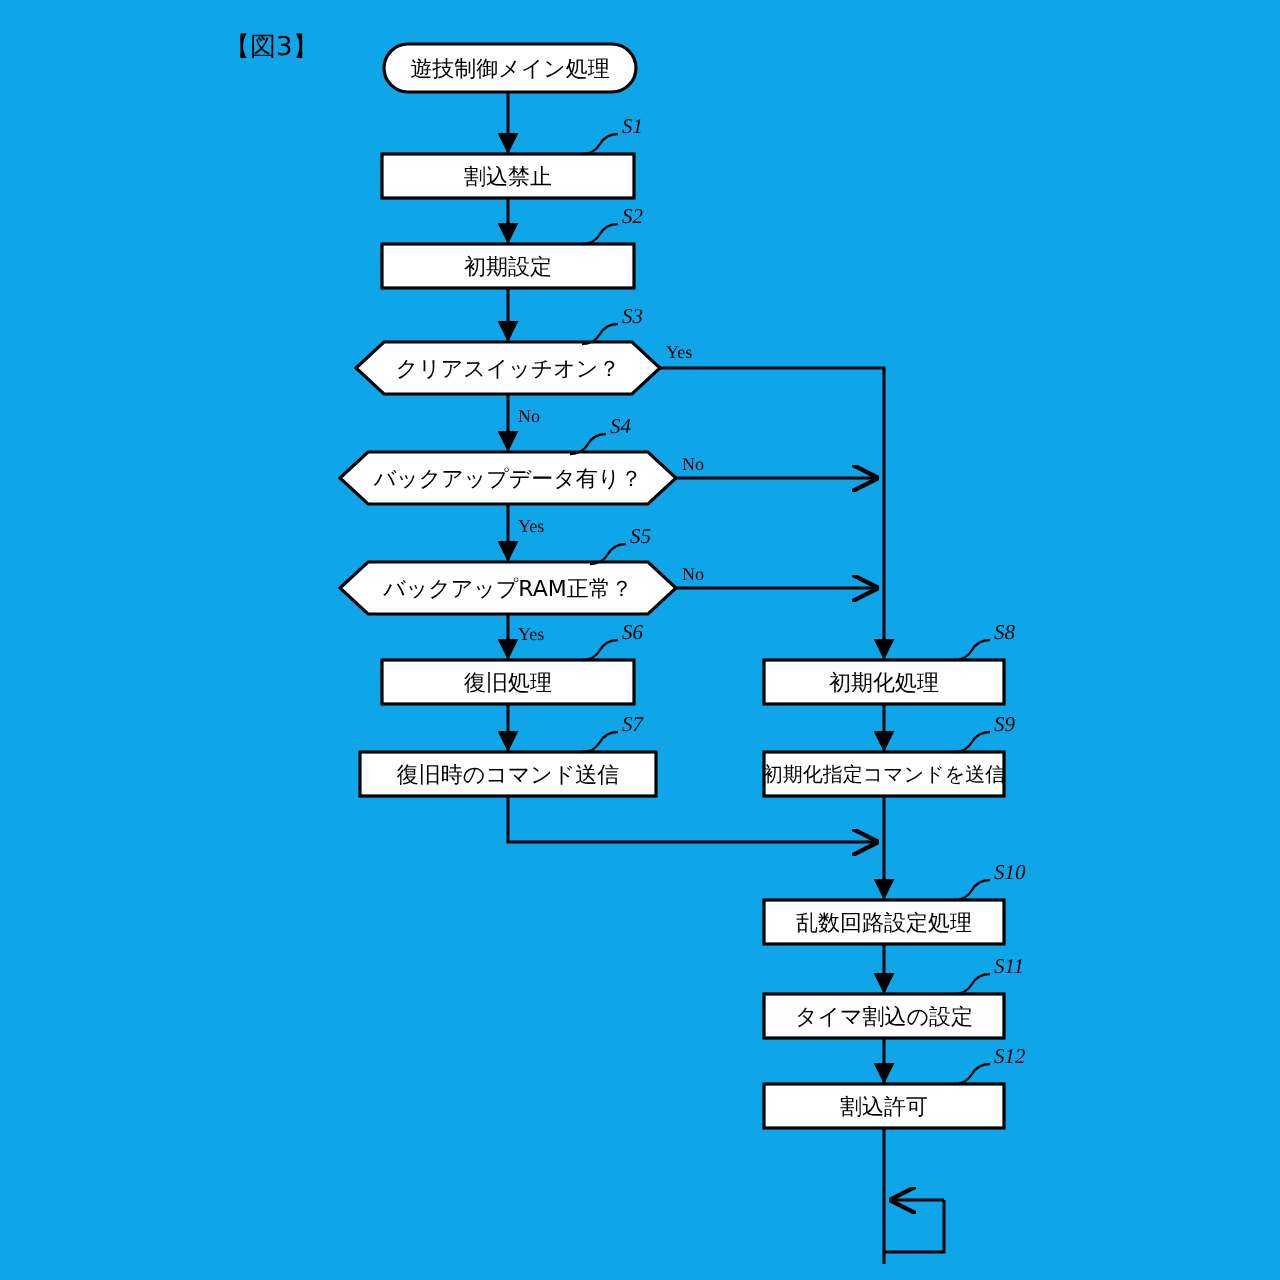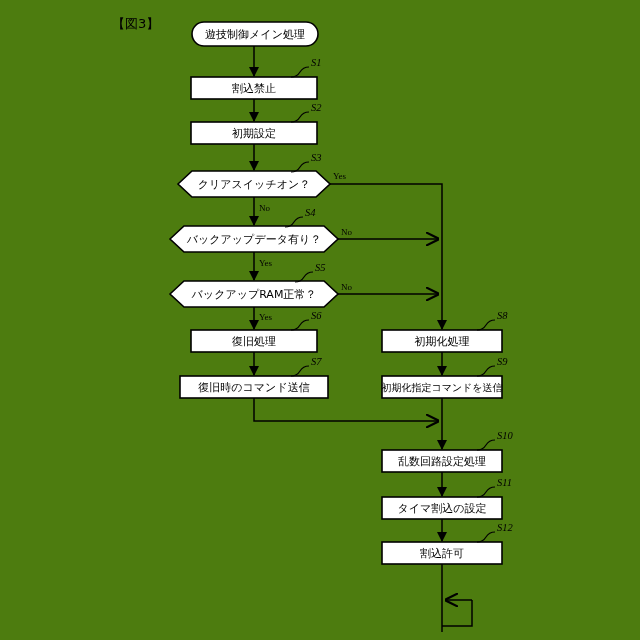--- a/index.html
+++ b/index.html
@@ -10,21 +10,21 @@
   body {
     width: 640px;
     height: 640px;
     font-family: "Liberation Sans", "DejaVu Sans", sans-serif;
     overflow: hidden;
   }
   #page {
     position: relative;
     width: 640px;
     height: 640px;
-    background: #4d7c0f;
+    background: #0ea5e9;
   }
   svg#flow {
     position: absolute;
     left: 0;
     top: 0;
     width: 640px;
     height: 640px;
   }
   .node-shape {
     fill: #ffffff;

